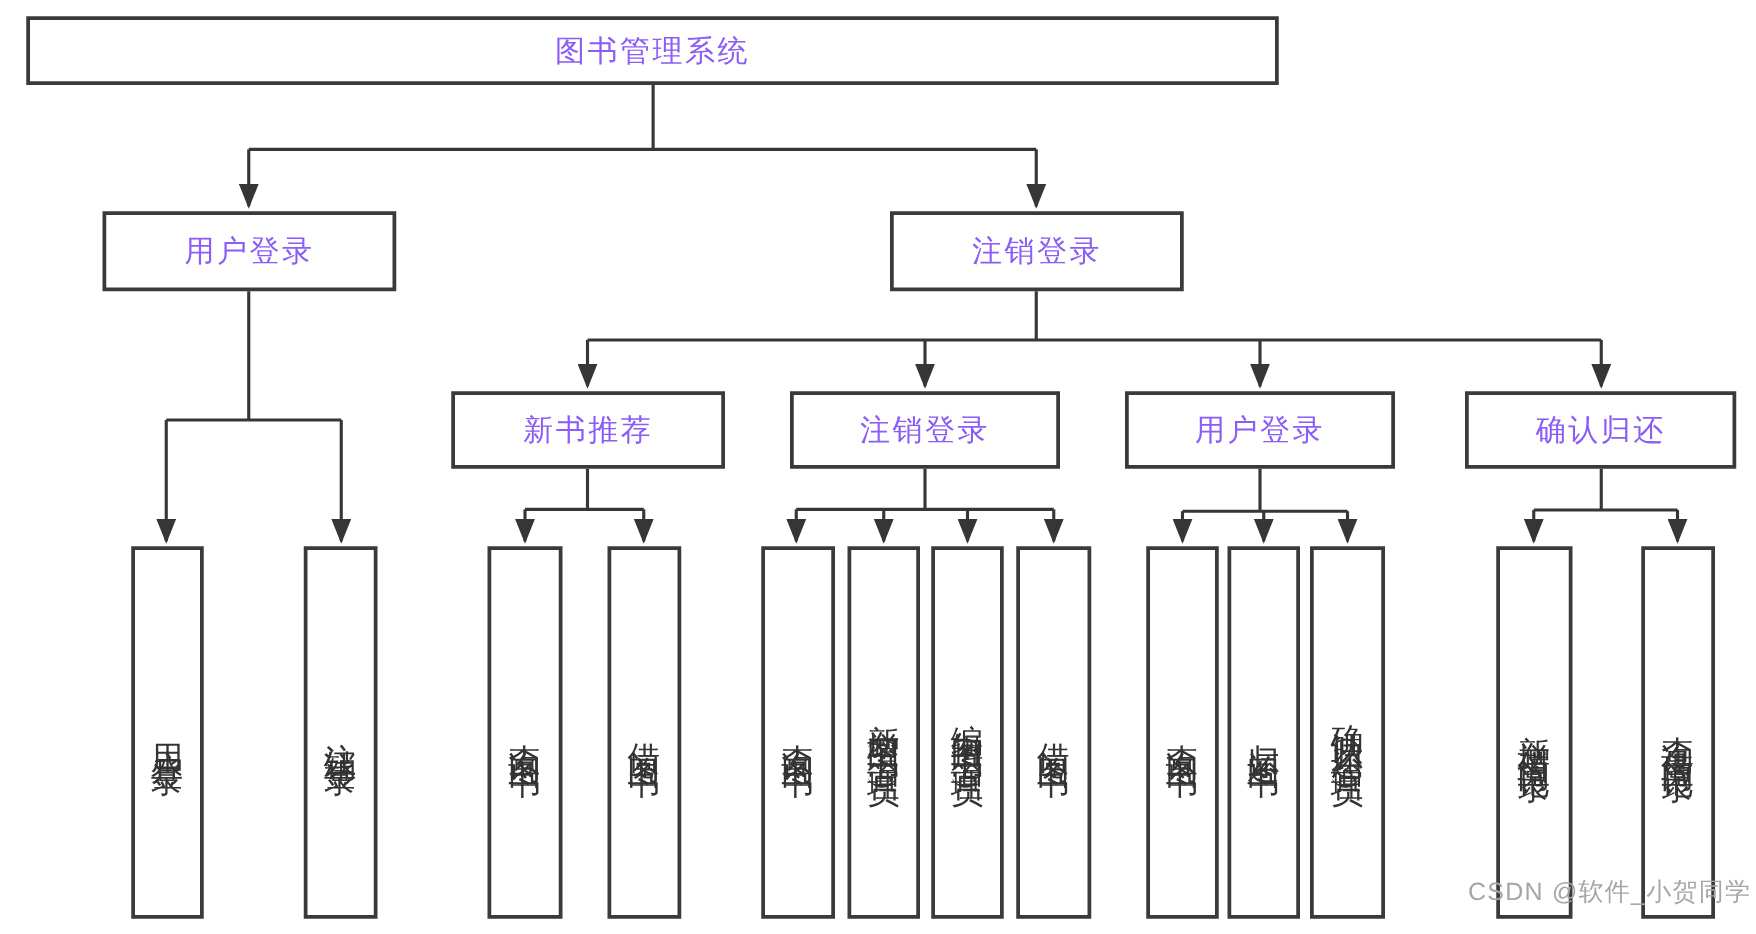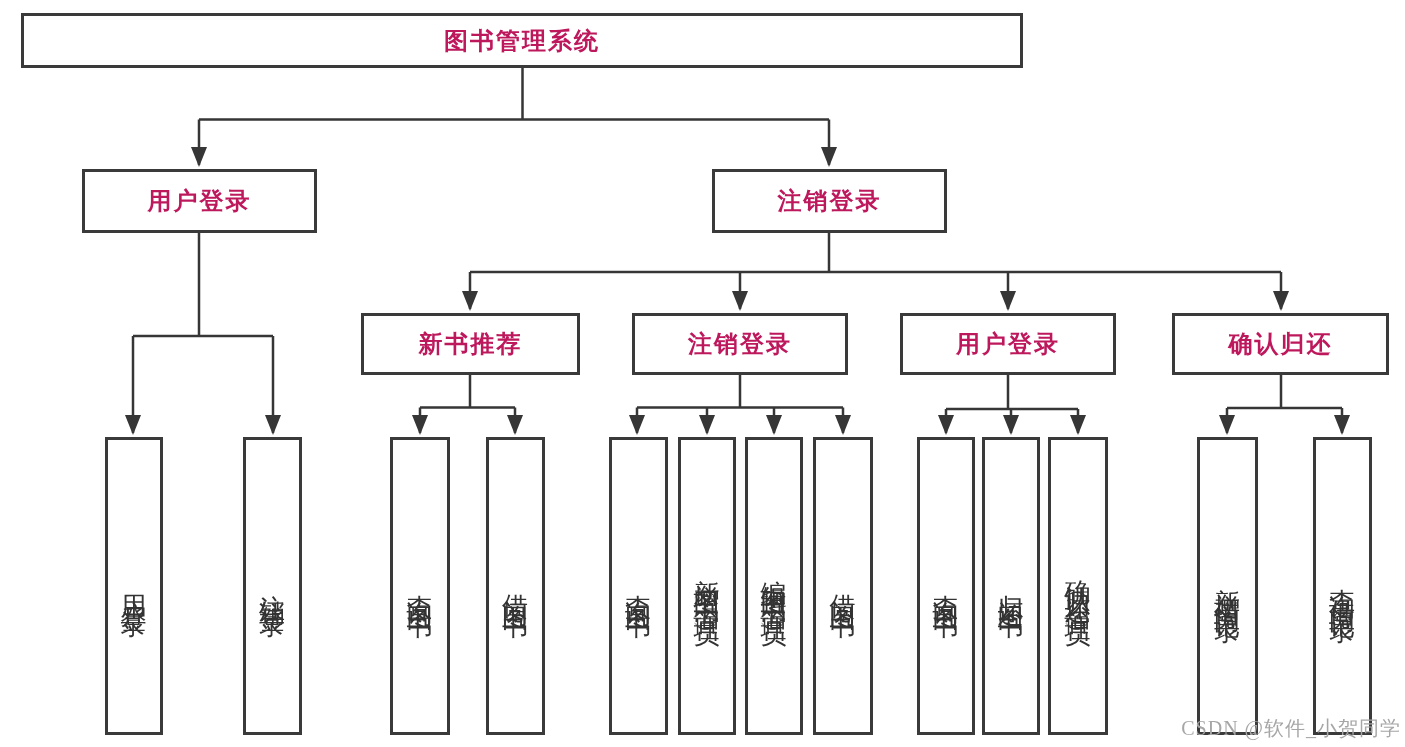--- a/index.html
+++ b/index.html
@@ -24,41 +24,39 @@
     border: 3px solid #3a3a3a;
     display: flex;
     align-items: center;
     justify-content: center;
     color: #333333;
   }
   .hbox span {
     font-size: 24px;
     letter-spacing: 2px;
     white-space: nowrap;
-    color: #be185d;
-    font-weight: bold;
+    color: #8b5cf6;
   }
   .vbox span {
     writing-mode: vertical-rl;
     text-orientation: mixed;
     font-size: 26px;
     line-height: 1;
     letter-spacing: 6px;
     color: #333333;
   }
   #watermark {
     position: absolute;
     right: 4px;
-    bottom: 5px;
+    bottom: 20px;
     font-size: 20px;
     letter-spacing: 1px;
     color: #a6a6a6;
     white-space: nowrap;
     z-index: 5;
-    font-family: Liberation Serif, serif;
   }
 </style>
 </head>
 <body>
 
 <div id="stage">
 
   <svg id="connectors" viewBox="0 0 1405 747" xmlns="http://www.w3.org/2000/svg">
     <defs>
       <marker id="arrow" viewBox="0 0 20 16" refX="18" refY="8" markerUnits="userSpaceOnUse" markerWidth="20" markerHeight="16" orient="auto">

